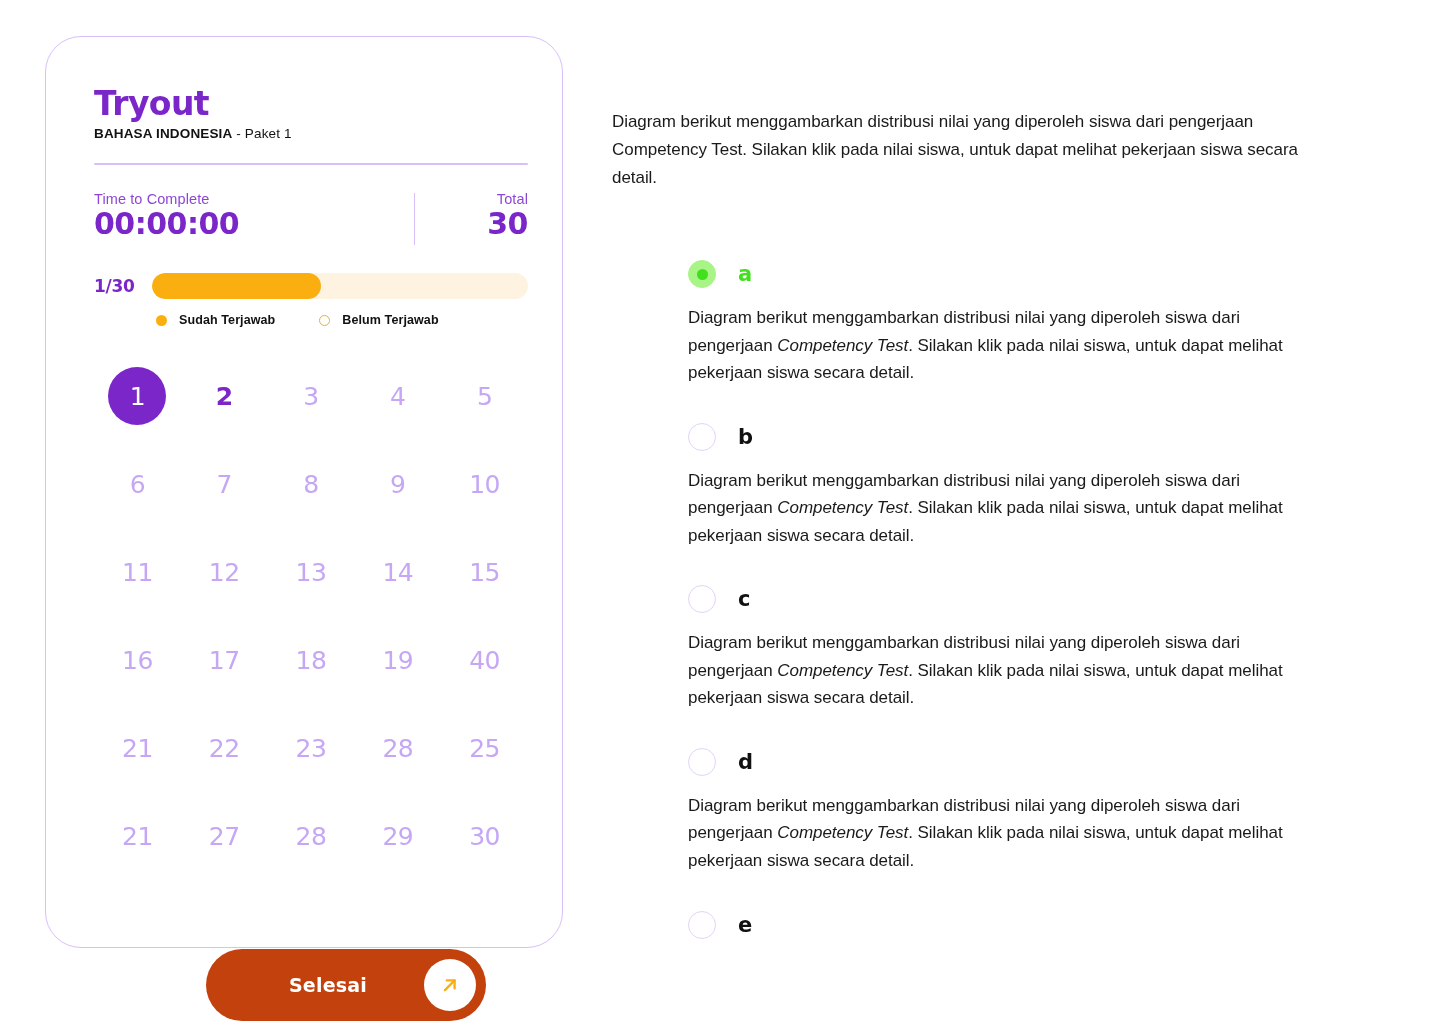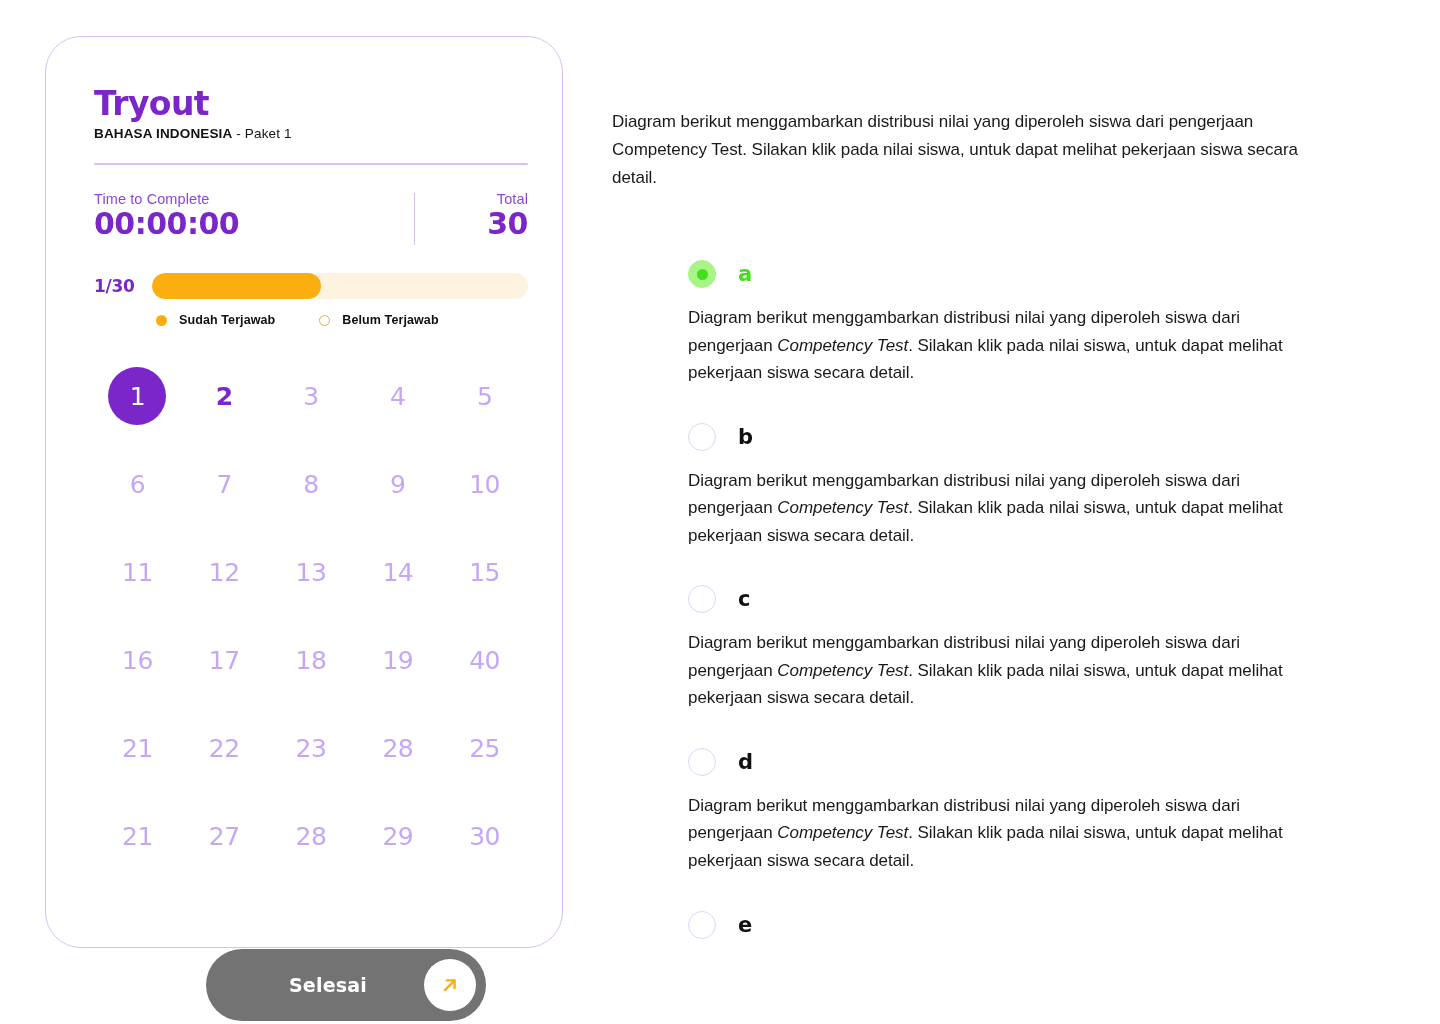--- a/index.html
+++ b/index.html
@@ -196,21 +196,21 @@
     font-weight: bold;
   }
 
   
   .selesai-btn {
     position: absolute;
     left: 160px;
     top: 912px;
     width: 280px;
     height: 72px;
-    background: #737373;
+    background: #c2410c;
     border: none;
     border-radius: 36px;
     display: flex;
     align-items: center;
     cursor: pointer;
   }
   .selesai-label {
     flex: 1;
     text-align: center;
     padding-left: 26px;

